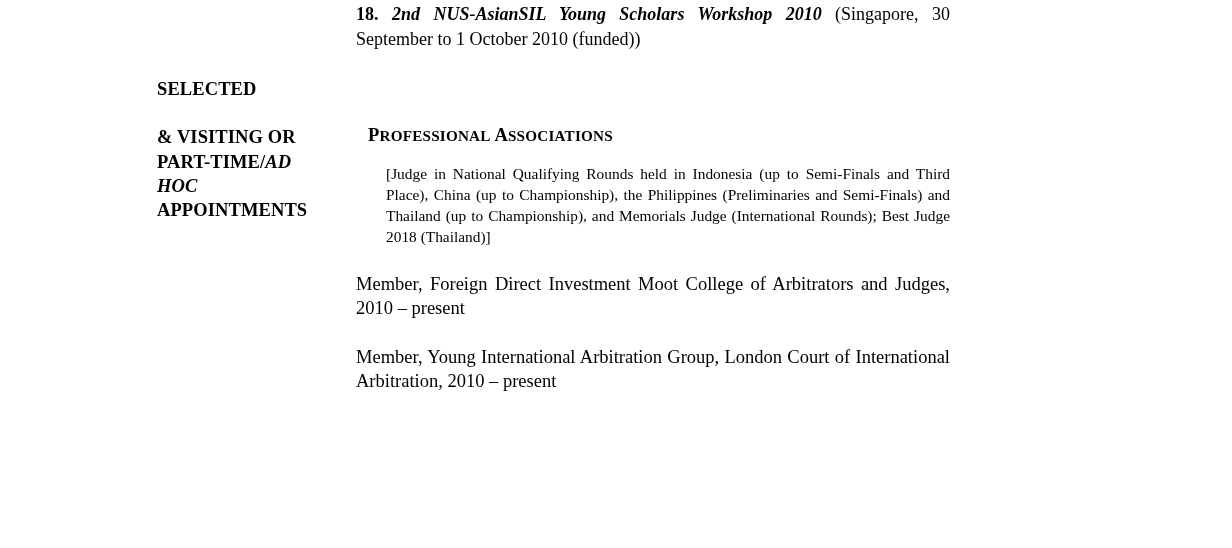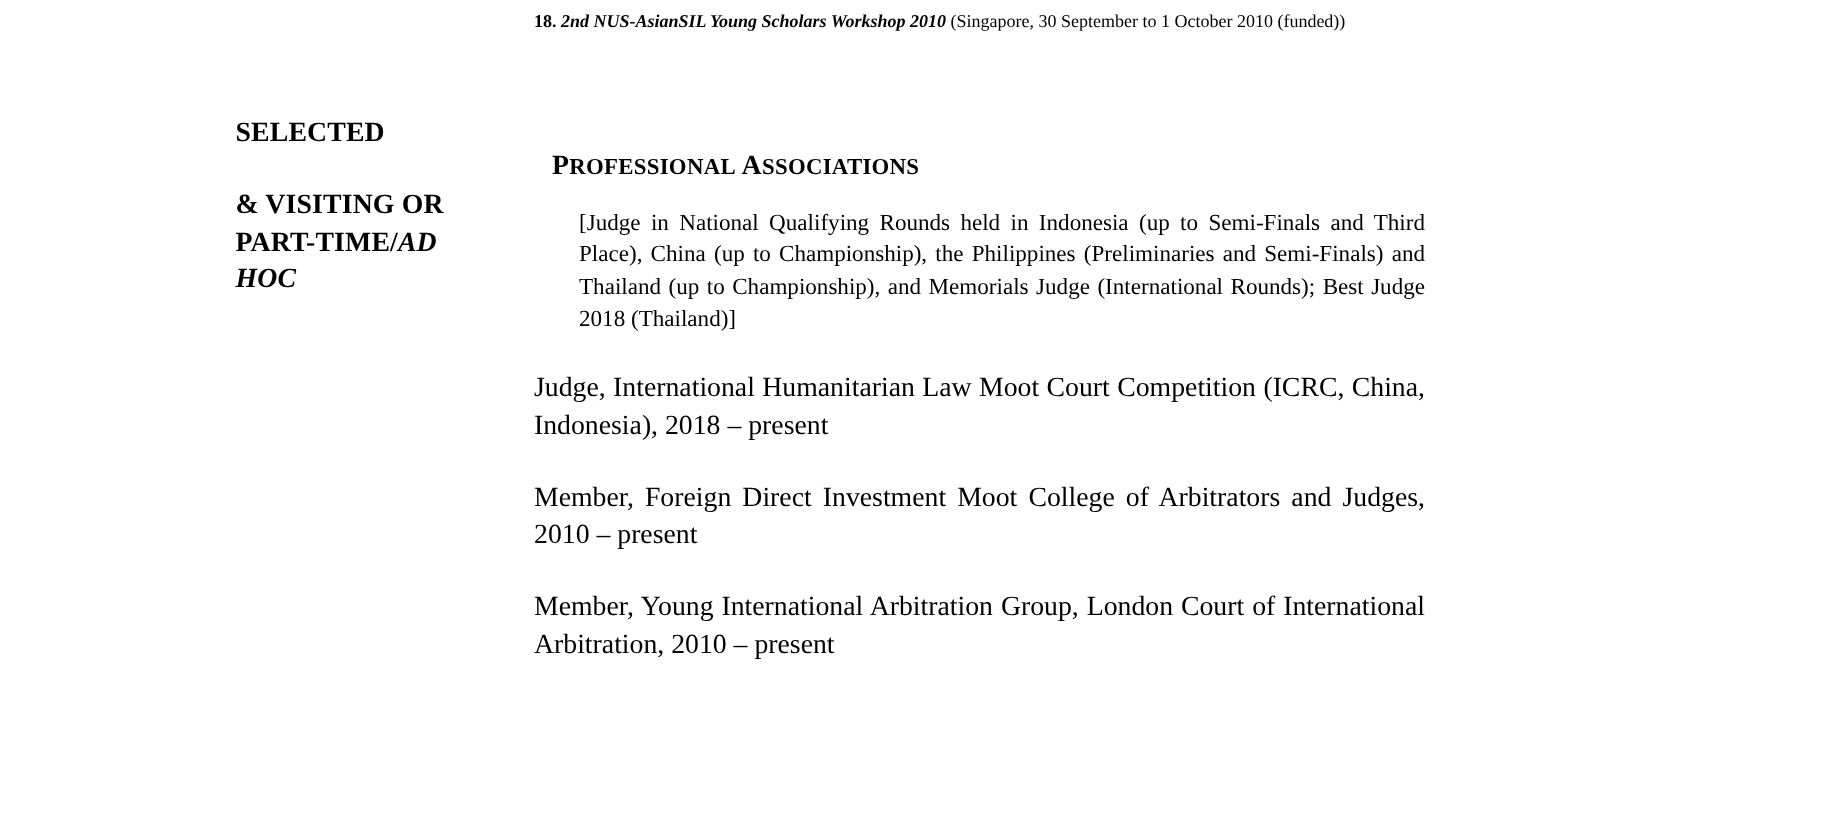--- a/index.html
+++ b/index.html
@@ -56,21 +56,21 @@
   }
 
   .content-col {
     position: absolute;
     left: 356px;
     top: 0;
     width: 594px;
   }
 
   .entry-list-item {
-    font-size: 12px;
+    font-size: 18px;
     line-height: 24.5px;
     text-align: justify;
     text-justify: inter-word;
     margin: 0;
     padding-top: 2px;
   }
   .entry-list-item .num {
     font-weight: bold;
   }
   .entry-list-item .title-ital {
@@ -126,39 +126,39 @@
 
   <div class="doc-body">
 
     <div class="label-col">
       <div class="label-text">
         <span>SELECTED</span><br>
         <br>
         <span>&amp; VISITING OR</span><br>
         <span>PART-TIME/</span><i>AD</i><br>
         <i>HOC</i><br>
+        <span>APPOINTMENTS</span>
       </div>
     </div>
 
     <div class="content-col">
 
       <div class="entry-list-item j">
         <span class="num">18.</span>
         <span class="title-ital">2nd NUS-AsianSIL Young Scholars Workshop 2010</span>
         <span>(Singapore, 30 September to 1 October 2010 (funded))</span>
       </div>
 
       <div class="section-heading">
         <span class="sc-first">P</span><span class="sc-rest">ROFESSIONAL</span>
         <span class="sc-first">A</span><span class="sc-rest">SSOCIATIONS</span>
       </div>
 
       <div class="bracket-note j">[Judge in National Qualifying Rounds held in Indonesia (up to Semi-Finals and Third Place), China (up to Championship), the Philippines (Preliminaries and Semi-Finals) and Thailand (up to Championship), and Memorials Judge (International Rounds); Best Judge 2018 (Thailand)]</div>
 
-      <div class="para j">Judge, International Humanitarian Law Moot Court Competition (ICRC, China, Indonesia), 2018 – present</div>
 
 
       <div class="para j">Member, Foreign Direct Investment Moot College of Arbitrators and Judges, 2010 – present</div>
 
       <div class="para j">Member, Young International Arbitration Group, London Court of International Arbitration, 2010 – present</div>
 
     </div>
   </div>
 </div>
 

